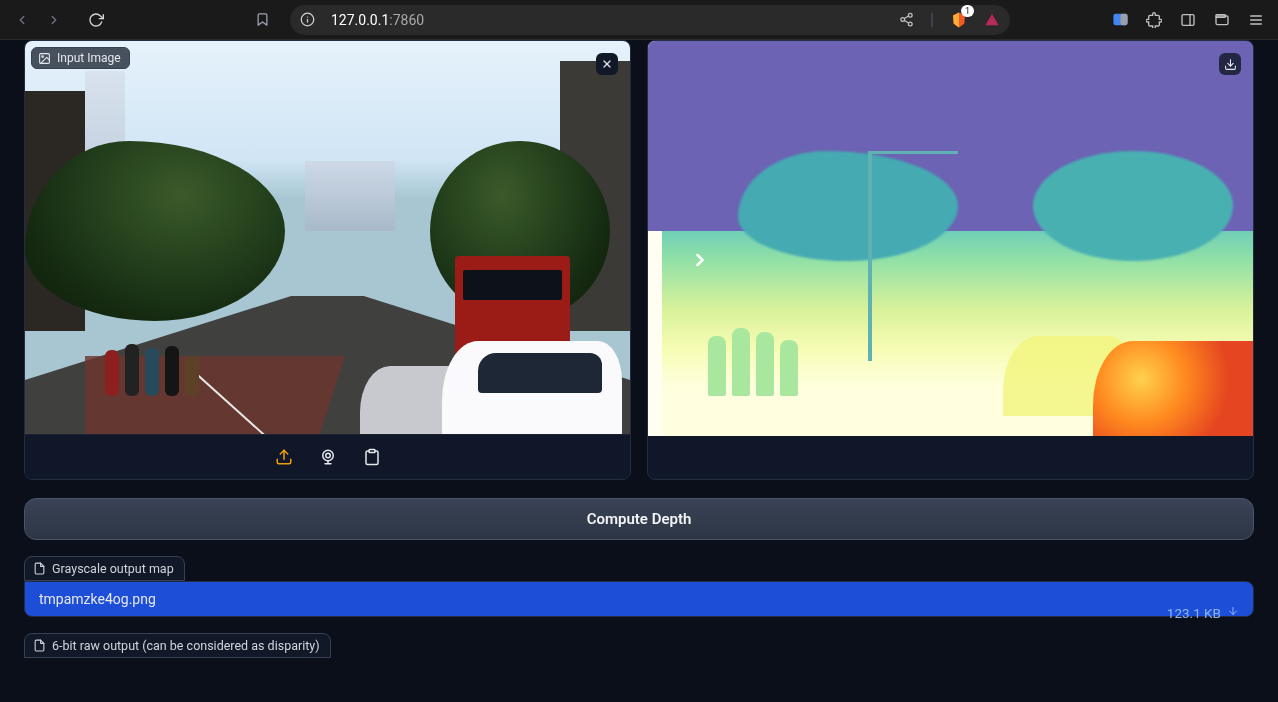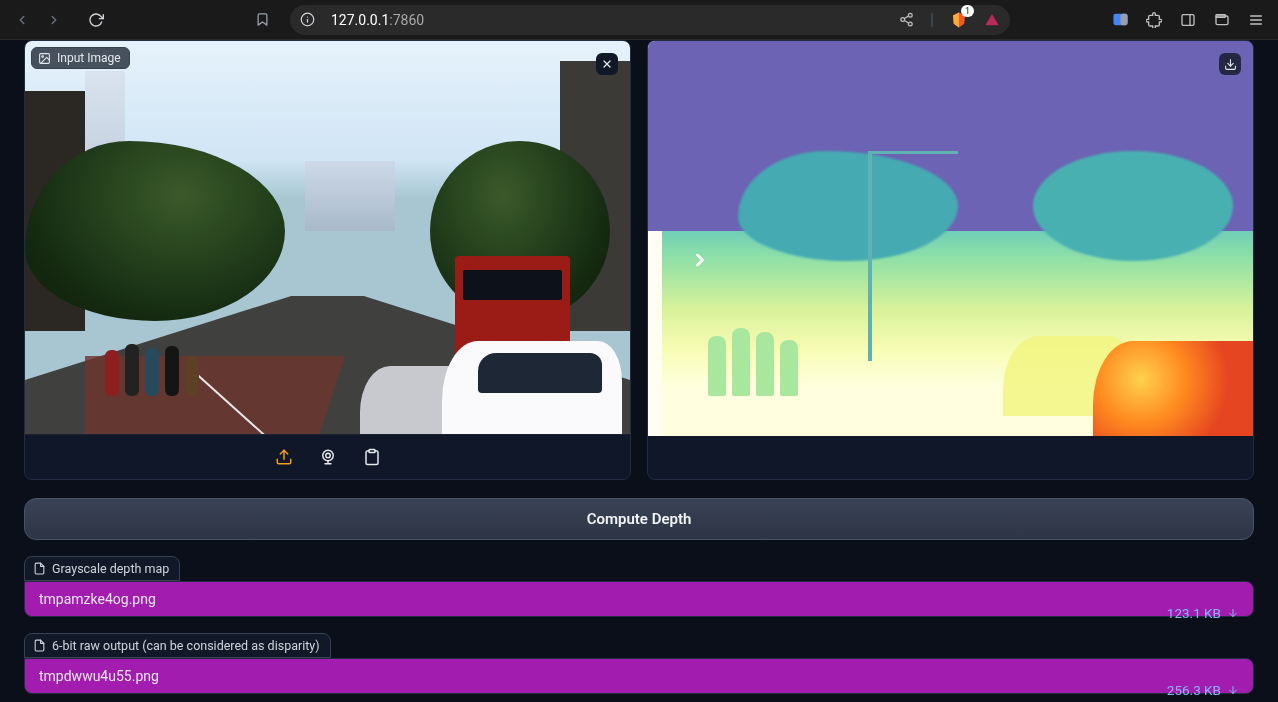--- a/index.html
+++ b/index.html
@@ -305,30 +305,30 @@
     display:inline-flex; align-items:center; gap:6px;
     background:#111827;
     border: 1px solid #374151;
     border-radius: 8px 8px 0 0;
     padding: 4px 10px 4px 8px;
     font-size: 12.5px;
     color:#d1d5db;
   }
   .file-row {
     height: 36px;
-    background:#a21caf;
+    background:#1d4ed8;
     border: 1px solid #232c42;
     border-radius: 0 8px 8px 8px;
     display:flex; align-items:center;
     padding: 0 14px;
     font-size: 14px;
     color:#e5e7eb;
   }
   .file-row .fname { flex:1; }
-  .file-row .fsize { color:#8ab4f8; font-size:13.5px; display:flex; align-items:center; gap:6px;margin-top:28px; }
+  .file-row .fsize { color:#8ab4f8; font-size:13.5px; display:flex; gap:6px;margin-top:28px; }
 
   svg { display:block; }
 </style>
 </head>
 <body>
 
 <div class="chrome">
   <div class="nav-arrows">
     <div class="nav-arrow">
       <svg width="14" height="14" viewBox="0 0 24 24" fill="none" stroke="currentColor" stroke-width="2.4" stroke-linecap="round" stroke-linejoin="round">
@@ -536,21 +536,21 @@
   </div>
 
   <div class="file-block">
     <div class="file-label-chip">
       <span>
         <svg width="13" height="13" viewBox="0 0 24 24" fill="none" stroke="currentColor" stroke-width="2" stroke-linecap="round" stroke-linejoin="round">
             <path d="M14 2H6a2 2 0 0 0-2 2v16a2 2 0 0 0 2 2h12a2 2 0 0 0 2-2V8z"></path>
             <polyline points="14 2 14 8 20 8"></polyline>
           </svg>
       </span>
-      <span>Grayscale depth map</span>
+      <span>Grayscale output map</span>
     </div>
     <div class="file-row">
       <span class="fname">tmpamzke4og.png</span>
       <span class="fsize">
         <span>123.1 KB</span>
         <svg width="12" height="12" viewBox="0 0 24 24" fill="none" stroke="currentColor" stroke-width="2" stroke-linecap="round" stroke-linejoin="round">
             <line x1="12" y1="5" x2="12" y2="19"></line>
             <polyline points="19 12 12 19 5 12"></polyline>
           </svg>
       </span>
@@ -560,25 +560,15 @@
   <div class="file-block">
     <div class="file-label-chip">
       <span>
         <svg width="13" height="13" viewBox="0 0 24 24" fill="none" stroke="currentColor" stroke-width="2" stroke-linecap="round" stroke-linejoin="round">
             <path d="M14 2H6a2 2 0 0 0-2 2v16a2 2 0 0 0 2 2h12a2 2 0 0 0 2-2V8z"></path>
             <polyline points="14 2 14 8 20 8"></polyline>
           </svg>
       </span>
       <span>6-bit raw output (can be considered as disparity)</span>
     </div>
-    <div class="file-row">
-      <span class="fname">tmpdwwu4u55.png</span>
-      <span class="fsize">
-        <span>256.3 KB</span>
-        <svg width="12" height="12" viewBox="0 0 24 24" fill="none" stroke="currentColor" stroke-width="2" stroke-linecap="round" stroke-linejoin="round">
-            <line x1="12" y1="5" x2="12" y2="19"></line>
-            <polyline points="19 12 12 19 5 12"></polyline>
-          </svg>
-      </span>
-    </div>
   </div>
 
 </div>
 
 </body></html>

